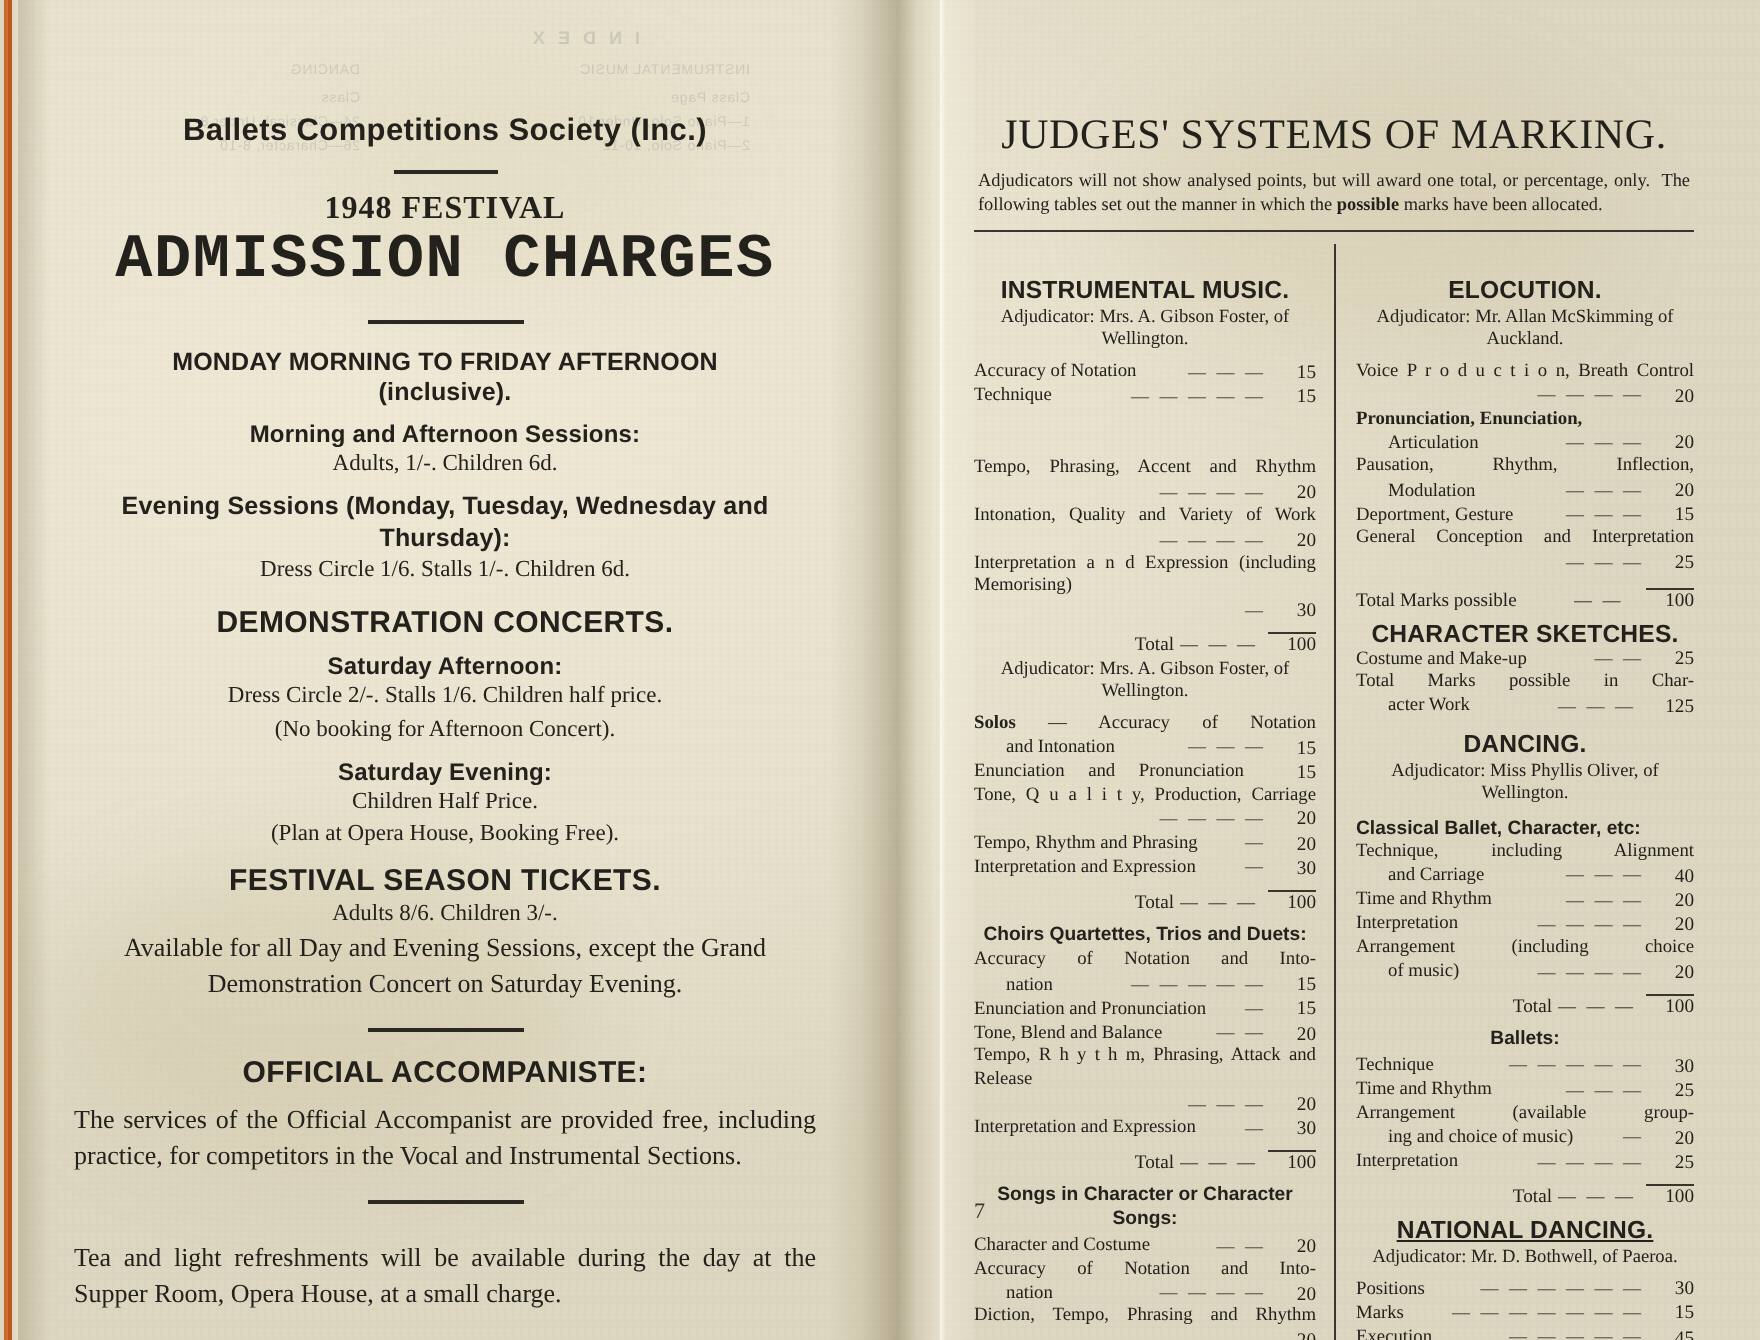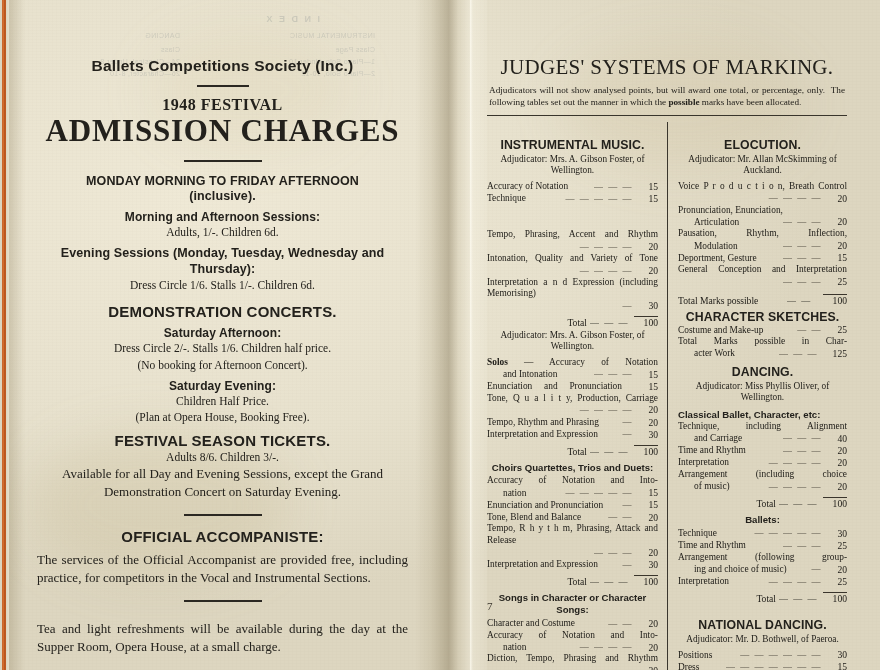--- a/index.html
+++ b/index.html
@@ -138,21 +138,21 @@
   }
   .fest-year {
     text-align: center;
     font-family: "Liberation Serif", serif;
     font-weight: bold;
     font-size: 16px;
     letter-spacing: .5px;
   }
   .admission {
     text-align: center;
-    font-family: Liberation Serif, serif;
+    font-family: Liberation Mono, monospace;
     font-weight: bold;
     font-size: 31px;
     letter-spacing: .8px;
     margin-top: 1px;
     line-height: 1.05;
   }
   .sec-head {
     text-align: center;
     font-family: "Liberation Sans", sans-serif;
     font-weight: bold;
@@ -427,21 +427,21 @@
           </div>
           <div>
             <div style="font-size:9.4px;line-height:1.24;text-align:justify;text-align-last:justify;margin-top:24px;">Tempo, Phrasing, Accent and Rhythm</div>
             <div class="mk">
               <div class="mk-lbl nojust ind">&nbsp;</div>
               <div class="mk-lead">— — — —</div>
               <div class="mk-val">20</div>
             </div>
           </div>
           <div>
-            <div style="font-size:9.4px;line-height:1.24;text-align:justify;text-align-last:justify;">Intonation, Quality and Variety of Tone</div>
+            <div style="font-size:9.4px;line-height:1.24;text-align:justify;text-align-last:justify;">Intonation, Quality and Variety of Work</div>
             <div class="mk">
               <div class="mk-lbl nojust ind">&nbsp;</div>
               <div class="mk-lead">— — — —</div>
               <div class="mk-val">20</div>
             </div>
           </div>
           <div>
             <div style="font-size:9.4px;line-height:1.24;text-align:justify;text-align-last:justify;">Interpretation a n d Expression (including Memorising)</div>
             <div class="mk">
               <div class="mk-lbl nojust ind">&nbsp;</div>
@@ -582,21 +582,21 @@
         <div>
           <div>
             <div style="font-size:9.4px;line-height:1.24;text-align:justify;text-align-last:justify;">Voice P r o d u c t i o n, Breath Control</div>
             <div class="mk">
               <div class="mk-lbl nojust ind">&nbsp;</div>
               <div class="mk-lead">— — — —</div>
               <div class="mk-val">20</div>
             </div>
           </div>
           <div>
-            <div style="font-size:9.4px;line-height:1.24;">Pronunciation, Enunciation,</div>
+            <div style="font-size:9.4px;line-height:1.24;font-weight:bold;">Pronunciation, Enunciation,</div>
             <div class="mk">
               <div class="mk-lbl nojust ind">Articulation</div>
               <div class="mk-lead">— — —</div>
               <div class="mk-val">20</div>
             </div>
           </div>
           <div>
             <div style="font-size:9.4px;line-height:1.24;text-align:justify;text-align-last:justify;">Pausation, Rhythm, Inflection,</div>
             <div class="mk">
               <div class="mk-lbl nojust ind">Modulation</div>
@@ -686,50 +686,50 @@
             <div class="mk-lbl nojust">Technique</div>
             <div class="mk-lead">— — — — —</div>
             <div class="mk-val">30</div>
           </div>
           <div class="mk">
             <div class="mk-lbl nojust">Time and Rhythm</div>
             <div class="mk-lead">— — —</div>
             <div class="mk-val">25</div>
           </div>
           <div>
-            <div style="font-size:9.4px;line-height:1.24;text-align:justify;text-align-last:justify;">Arrangement (following group-</div>
+            <div style="font-size:9.4px;line-height:1.24;text-align:justify;text-align-last:justify;">Arrangement (available group-</div>
             <div class="mk">
               <div class="mk-lbl nojust ind">ing and choice of music)</div>
               <div class="mk-lead">—</div>
               <div class="mk-val">20</div>
             </div>
           </div>
           <div class="mk">
             <div class="mk-lbl nojust">Interpretation</div>
             <div class="mk-lead">— — — —</div>
             <div class="mk-val">25</div>
           </div>
           <div class="total-row plain">
             <div class="t-sp"></div>
             <div class="t-lbl">Total</div>
             <div class="t-lead">— — —</div>
             <div class="t-val">100</div>
           </div>
         </div>
 
-        <div class="cat-head" style="margin-top:14px;">NATIONAL DANCING.</div>
+        <div class="cat-head" style="margin-top:4px;text-decoration:underline;">NATIONAL DANCING.</div>
         <div class="adjud">Adjudicator: Mr. D. Bothwell, of Paeroa.</div>
         <div>
           <div class="mk">
             <div class="mk-lbl nojust">Positions</div>
             <div class="mk-lead">— — — — — —</div>
             <div class="mk-val">30</div>
           </div>
           <div class="mk">
-            <div class="mk-lbl nojust">Dress</div>
+            <div class="mk-lbl nojust">Marks</div>
             <div class="mk-lead">— — — — — — —</div>
             <div class="mk-val">15</div>
           </div>
           <div class="mk">
             <div class="mk-lbl nojust">Execution</div>
             <div class="mk-lead">— — — — —</div>
             <div class="mk-val">45</div>
           </div>
           <div class="mk">
             <div class="mk-lbl nojust">Deportment and General</div>

